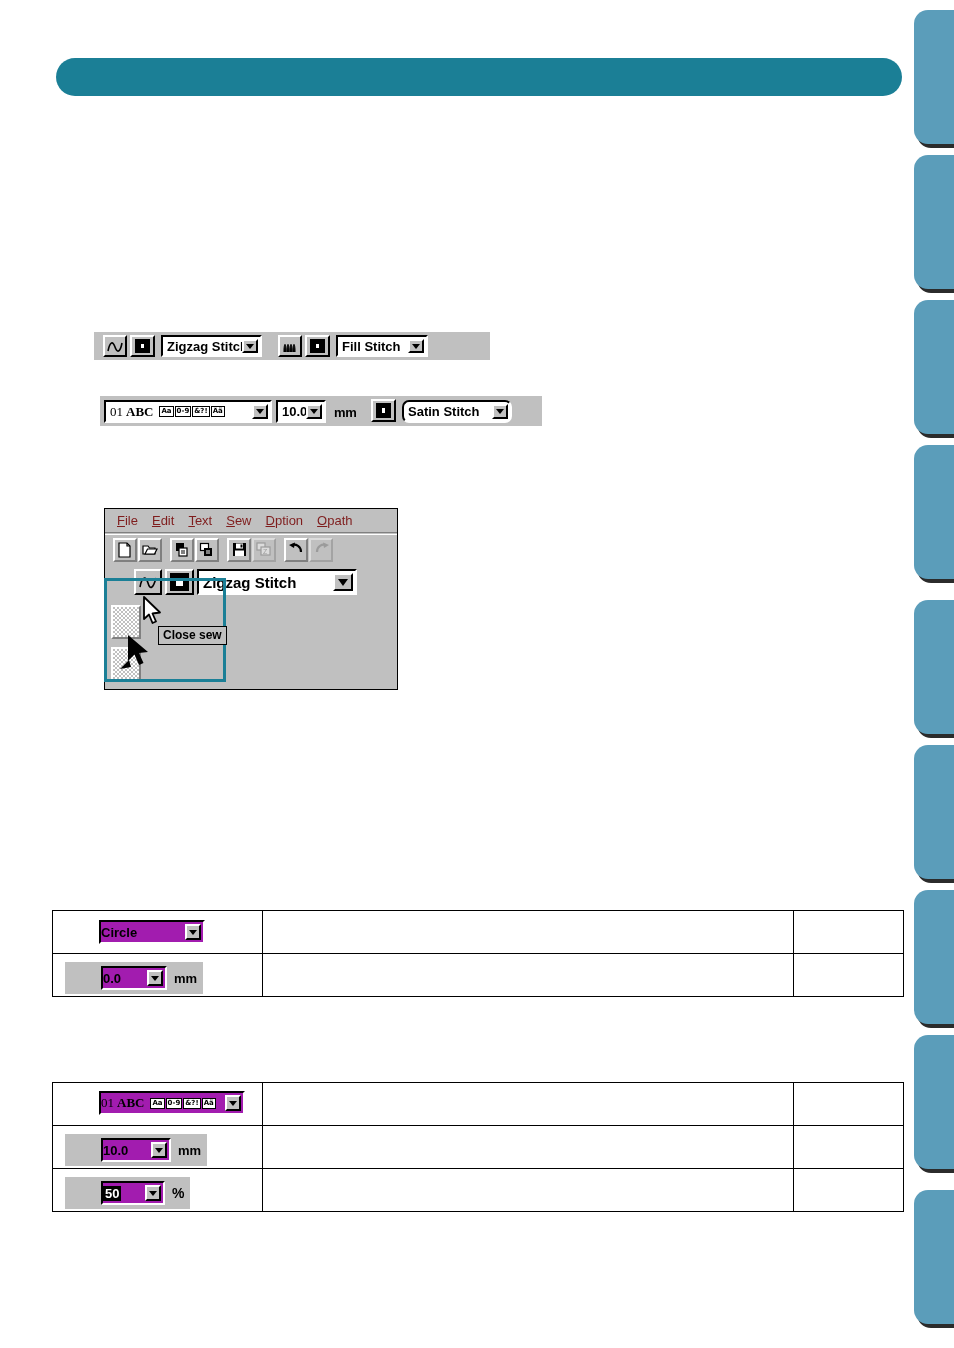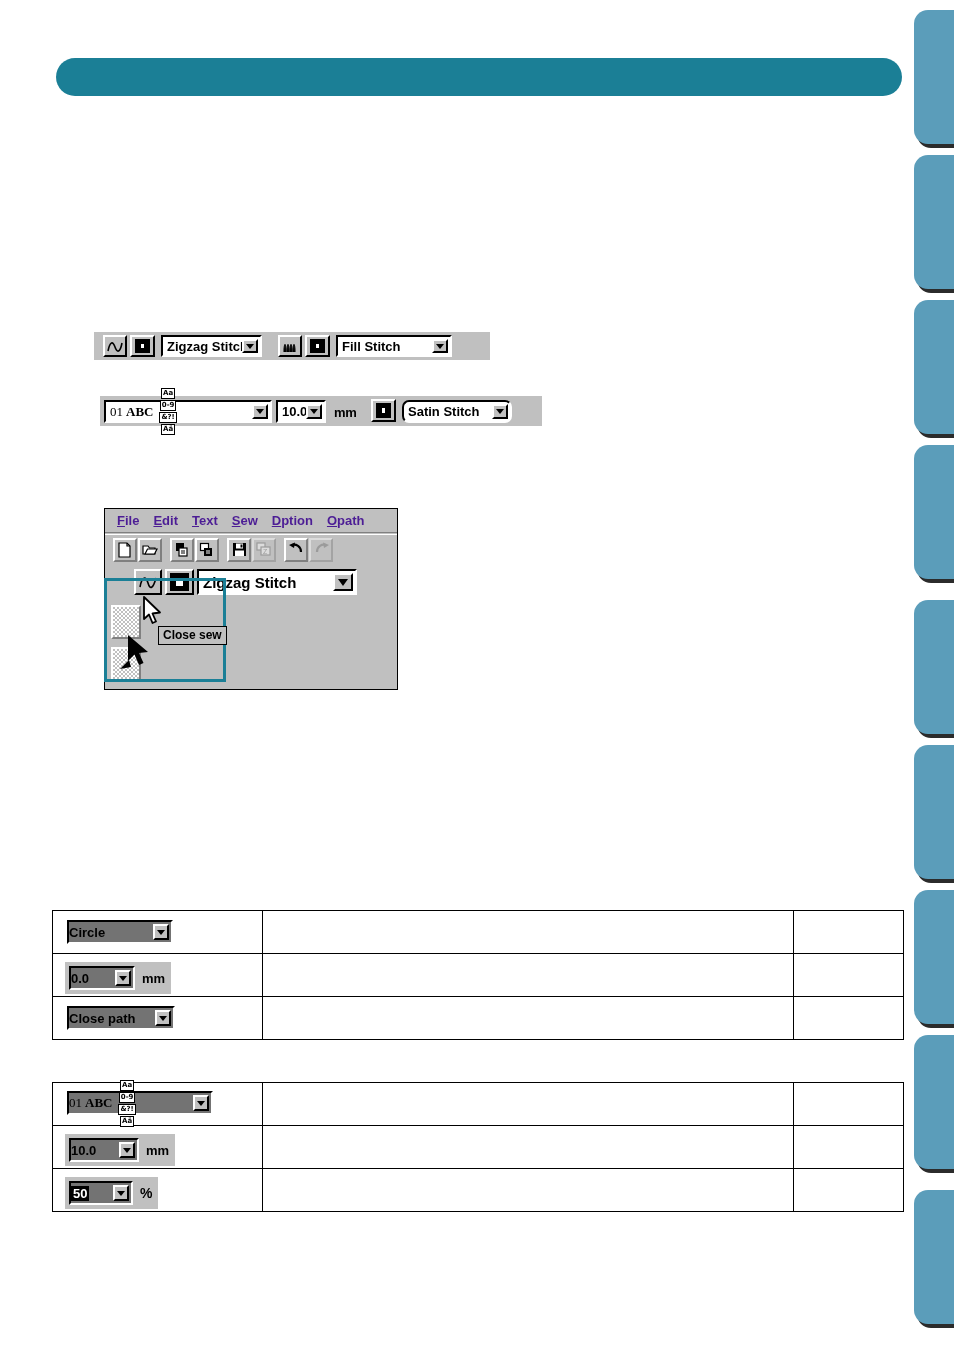--- a/index.html
+++ b/index.html
@@ -126,24 +126,23 @@
   .spool::after {
     content: "";
     position: absolute;
     left: 7px; right: 7px; top: 5px; bottom: 5px;
     background: #ffffff;
     box-shadow: inset 0 0 0 2px #000;
   }
 
   .charbox-row {
     display: inline-flex;
-    align-items: center;
+    align-items: flex-start;
     gap: 1px;
     margin-left: 6px;
-    flex-direction: column;
   }
   .charbox {
     border: 1px solid #000;
     font-size: 7px;
     font-weight: bold;
     line-height: 9px;
     height: 11px;
     min-width: 10px;
     padding: 0 1px;
     text-align: center;
@@ -171,22 +170,22 @@
     background: #c0c0c0;
     border-bottom: 1px solid #808080;
     box-sizing: border-box;
     display: flex;
     align-items: center;
     padding-left: 12px;
     gap: 14px;
   }
   .menu-item {
     font-size: 13px;
-    font-weight: bold;
-    color: #4c1d95;
+    font-weight: normal;
+    color: #7f1d1d;
     white-space: nowrap;
     line-height: 1;
   }
   .menu-item u { text-decoration: underline; }
 
   #tool-row {
     position: absolute;
     left: 0; top: 25px;
     width: 100%;
     height: 30px;
@@ -271,30 +270,31 @@
     padding: 0;
     vertical-align: middle;
     position: relative;
   }
   .cell-widget { position: relative; height: 42px; }
 
   .inline-combo {
     position: absolute;
     display: inline-flex;
     align-items: center;
-    background: #737373;
+    background: #a21caf;
     border-top: 2px solid #000000;
     border-left: 2px solid #000000;
     border-right: 2px solid #ffffff;
     border-bottom: 2px solid #ffffff;
     box-sizing: border-box;
     font-size: 13px;
     font-weight: bold;
     color: #000;
     height: 24px;
+    margin-left: 32px;
   }
   .spin-wrap {
     position: absolute;
     background: #c0c0c0;
     padding: 4px 6px 4px 4px;
     display: flex;
     align-items: center;
     box-sizing: border-box;
     text-align: center;
   }
@@ -350,21 +350,21 @@
         <path d="M9 13 C9 3,11 3,11 13"></path>
           <path d="M12 13 C12 3,14 3,14 13"></path>
       </g>
     </svg>
   </div>
 
   <div class="btn3d" style="position:absolute;left:211px;top:3px;width:25px;height:22px;">
     <div class="spool"></div>
   </div>
 
-  <div class="combo" style="left:242px;top:3px;width:116px;height:22px;">
+  <div class="combo" style="left:242px;top:3px;width:92px;height:22px;">
     <span class="combo-text">Fill Stitch</span>
     <span class="combo-arrow">
       <span class="tri-down"></span>
     </span>
   </div>
 </div>
 
 <div class="win-bar" style="left:100px;top:396px;width:442px;height:30px;">
 
   <div class="combo" style="left:4px;top:4px;width:168px;height:23px;">
@@ -547,38 +547,20 @@
       <td>
         <div class="cell-widget">
           <div class="spin-wrap" style="left:12px;top:8px;">
             <div class="inline-combo" style="position:relative;width:66px;">
               <span class="combo-text">0.0</span>
               <span class="combo-arrow">
                   <span class="tri-down"></span>
                 </span>
             </div>
             <span style="font-size:13px;font-weight:bold;margin-left:7px;">mm</span>
-          </div>
-        </div>
-      </td>
-      <td>
-        <span></span>
-      </td>
-      <td>
-        <span></span>
-      </td>
-    </tr>
-    <tr>
-      <td>
-        <div class="cell-widget">
-          <div class="inline-combo" style="left:14px;top:9px;width:108px;">
-            <span class="combo-text">Close path</span>
-            <span class="combo-arrow">
-                <span class="tri-down"></span>
-              </span>
           </div>
         </div>
       </td>
       <td>
         <span></span>
       </td>
       <td>
         <span></span>
       </td>
     </tr>

